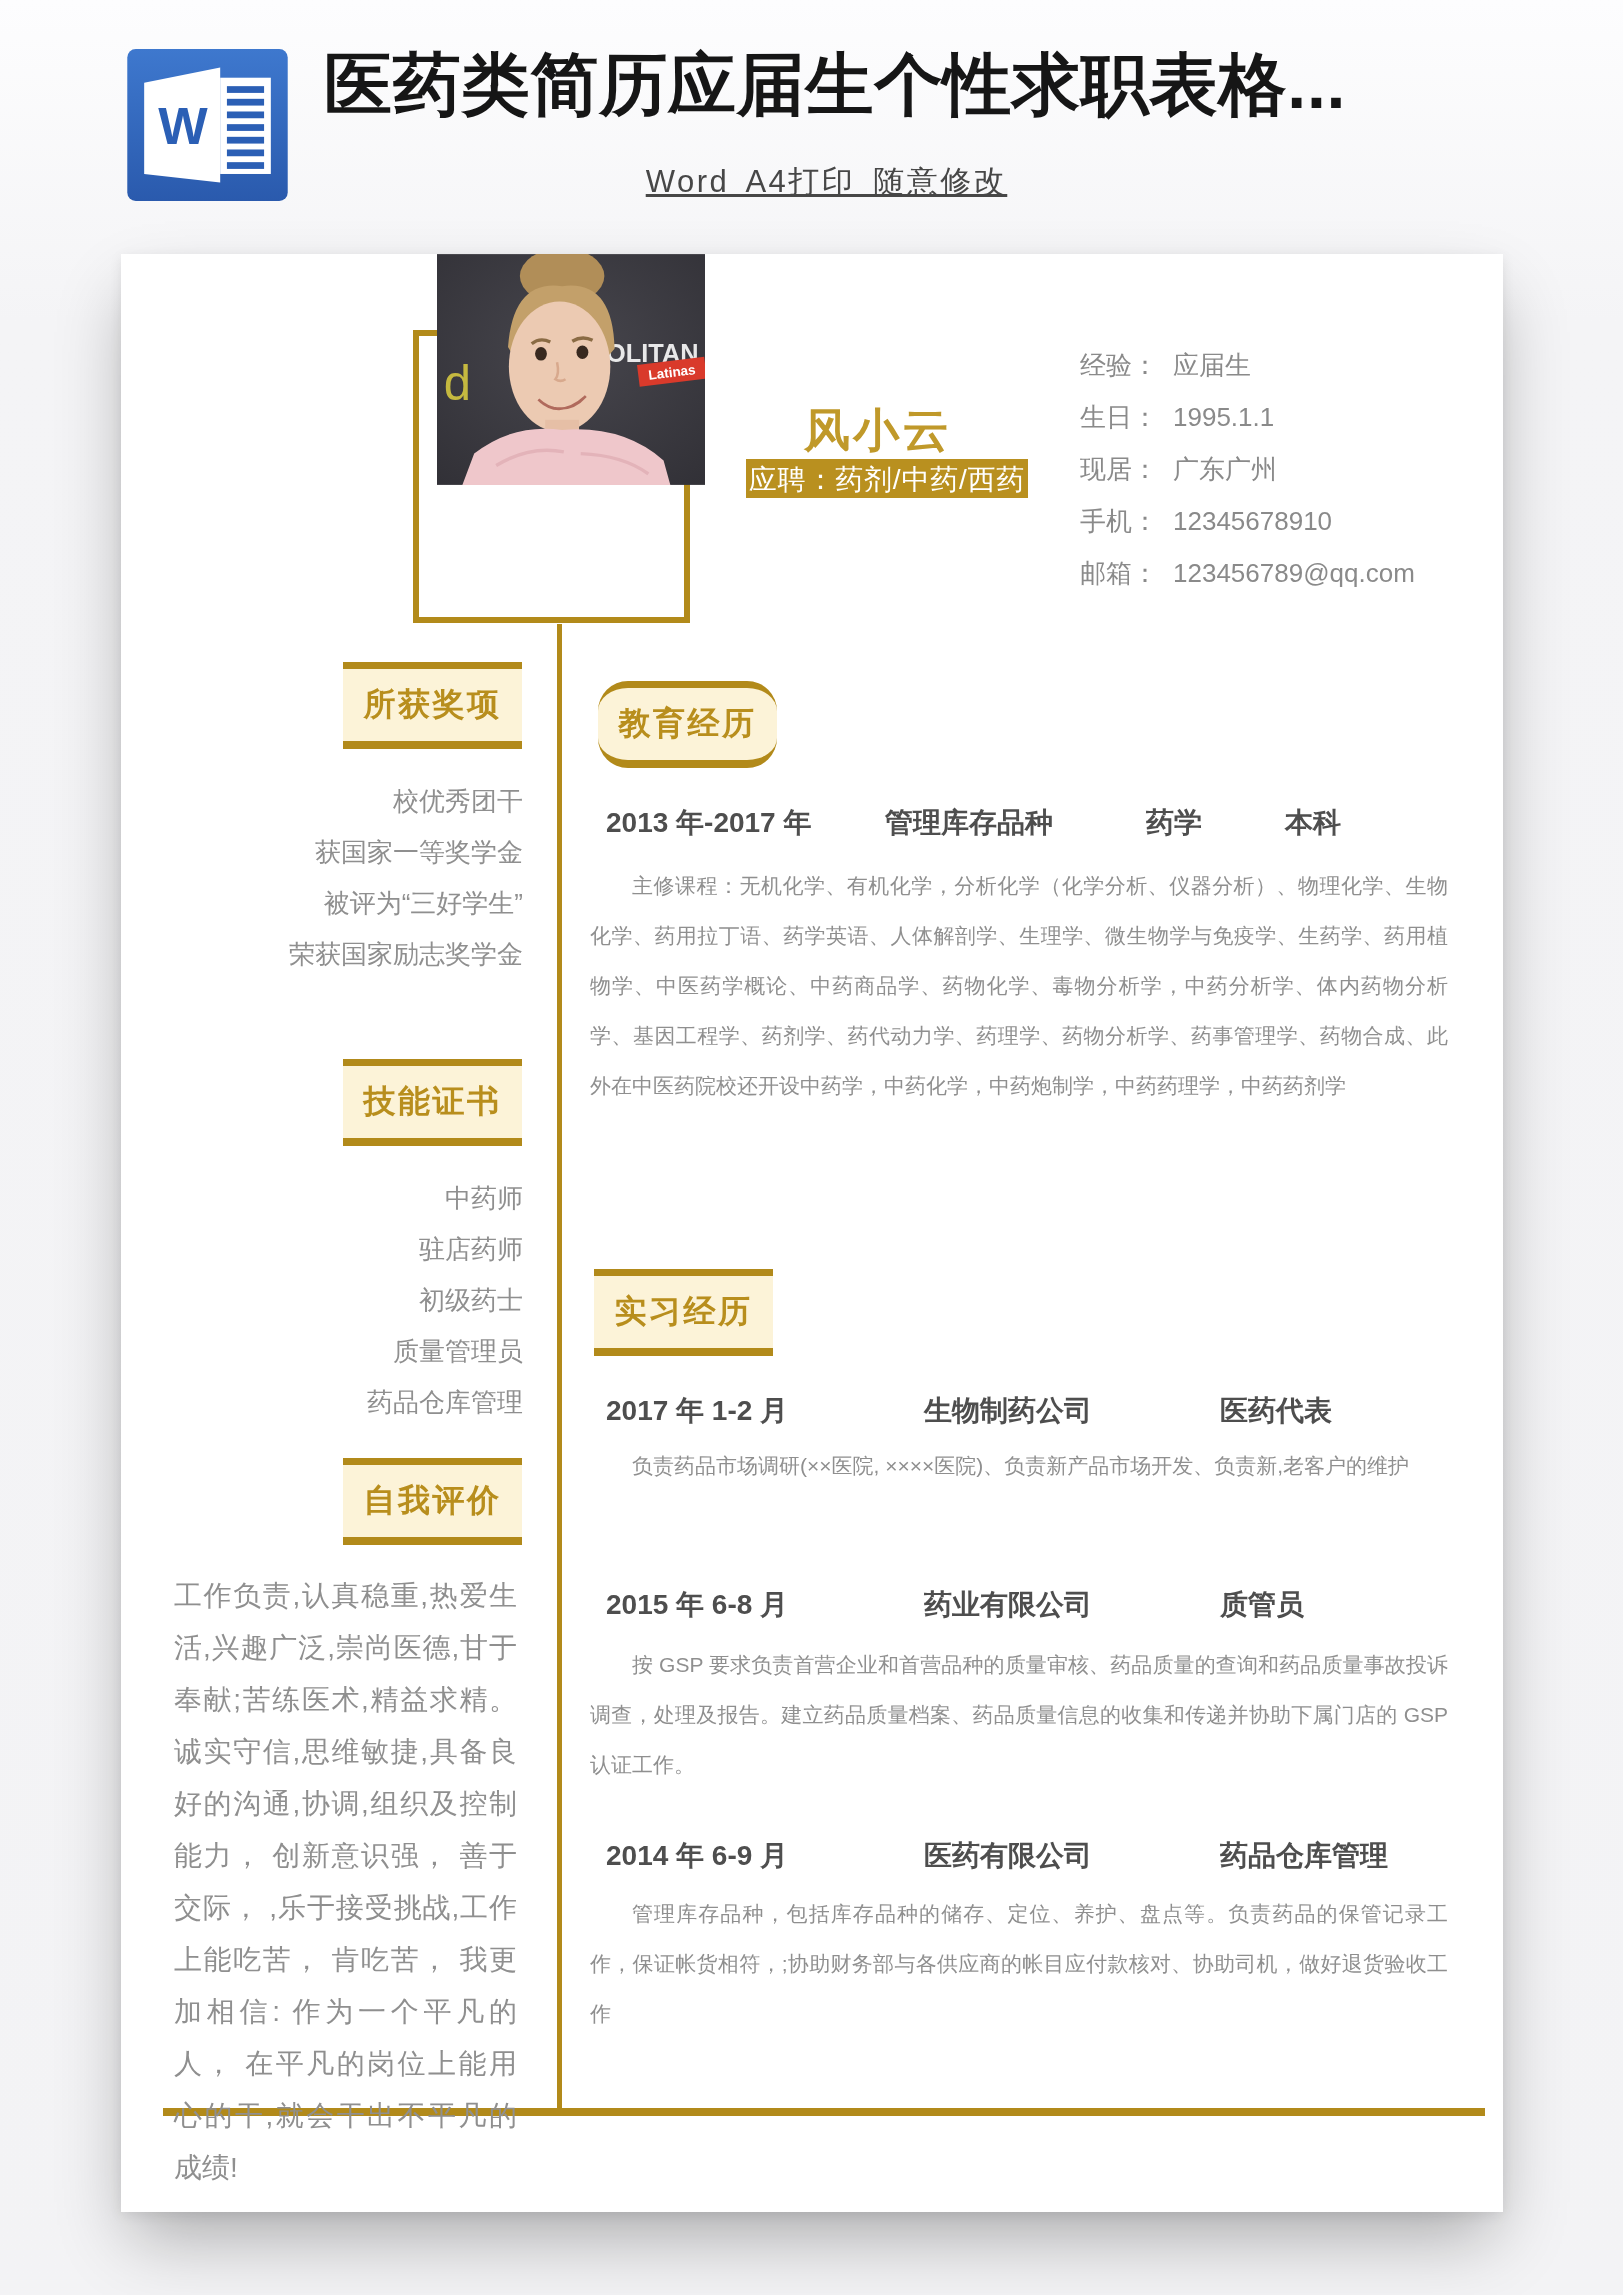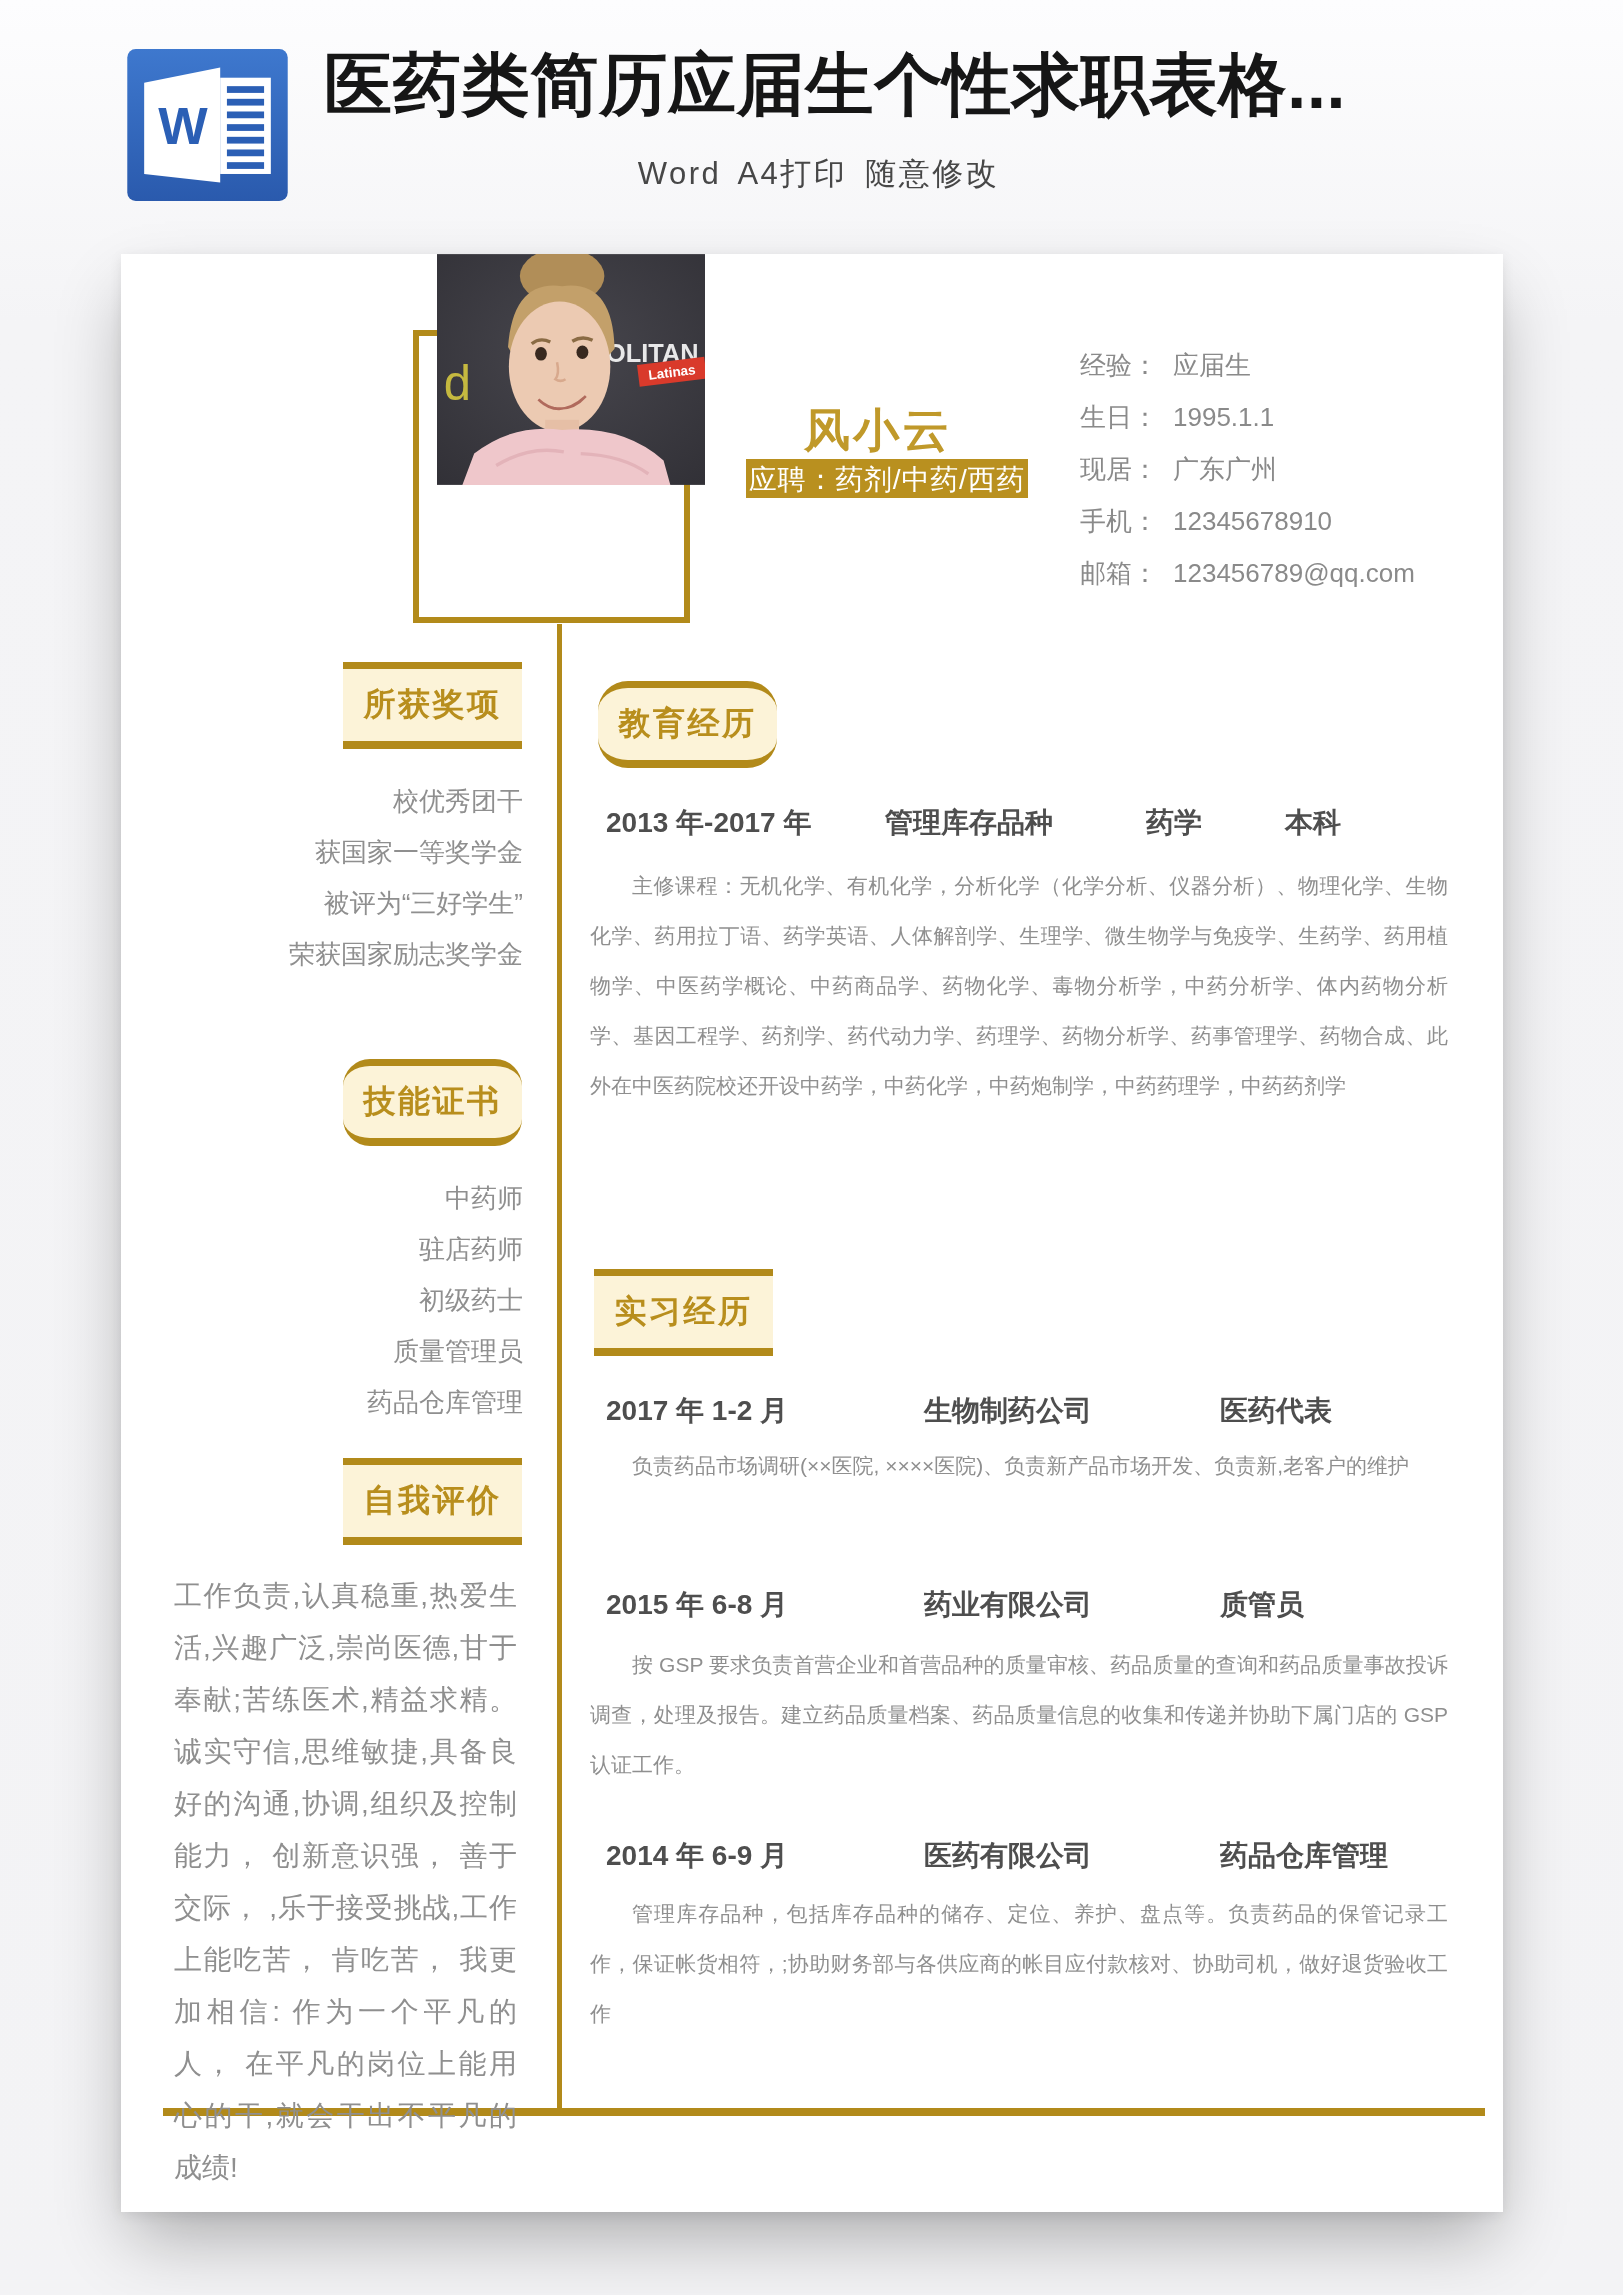--- a/index.html
+++ b/index.html
@@ -11,23 +11,23 @@
   }
   
   .doc-header{position:absolute;left:0;top:0;width:1624px;height:254px;}
   .word-icon{position:absolute;left:127px;top:49px;width:161px;height:152px;}
   .page-title{
     position:absolute;left:324px;top:37px;width:1057px;margin:0;
     font-size:68px;line-height:95px;font-weight:800;color:#161616;
     letter-spacing:0.8px;white-space:nowrap;
   }
   .page-subtitle{
-    position:absolute;left:324px;top:149px;width:981px;margin:4px;
+    position:absolute;left:324px;top:149px;width:981px;margin:12px;
     text-align:center;font-size:31px;line-height:41px;color:#474747;
-    letter-spacing:2.5px;word-spacing:6.8px;font-weight:500;
+    letter-spacing:2.5px;word-spacing:6.8px;font-weight:500;text-decoration:underline;
   }
   
   .resume-card{
     position:absolute;left:121px;top:254px;width:1382px;height:1958px;
     background:#ffffff;
     box-shadow:0 3.4px 12px rgba(0,0,0,.08),0 34px 68px -10px rgba(0,0,0,.30);
   }
   .photo-frame{
     position:absolute;left:292px;top:76px;width:277px;height:293px;
     border:6px solid #B28A1A;box-sizing:border-box;background:transparent;
@@ -52,21 +52,21 @@
   .divider-v{position:absolute;left:436px;top:370px;width:5px;height:1489px;background:#B28A1A;}
   .divider-h{position:absolute;left:42px;top:1854px;width:1322px;height:7.6px;background:#B28A1A;}
   
   .sec-box{
     position:absolute;width:179px;height:87px;box-sizing:border-box;
     border-top:7.6px solid #B28A1A;border-bottom:8.5px solid #B28A1A;
     background:#FCF3D8;display:flex;align-items:center;justify-content:center;
   }
   .sec-box span{font-size:32px;font-weight:800;color:#B88E1D;letter-spacing:2.5px;}
   .box-awards{left:222px;top:408px;}
-  .box-certs{left:222px;top:805px;border-radius:27px;}
+  .box-certs{left:222px;top:805px;}
   .box-selfeval{left:222px;top:1204px;}
   .box-edu{left:477px;top:427px;border-radius:30px;}
   .box-intern{left:473px;top:1015px;}
   
   .side-list{position:absolute;left:47px;width:355px;margin:0;padding:0;list-style:none;text-align:right;}
   .list-awards{top:522px;}
   .list-certs{top:919px;}
   .side-list li{line-height:51px;font-size:26px;color:#8f8f8f;white-space:nowrap;}
   .selfeval-text{
     position:absolute;left:53px;top:1316px;width:343px;margin:0;

